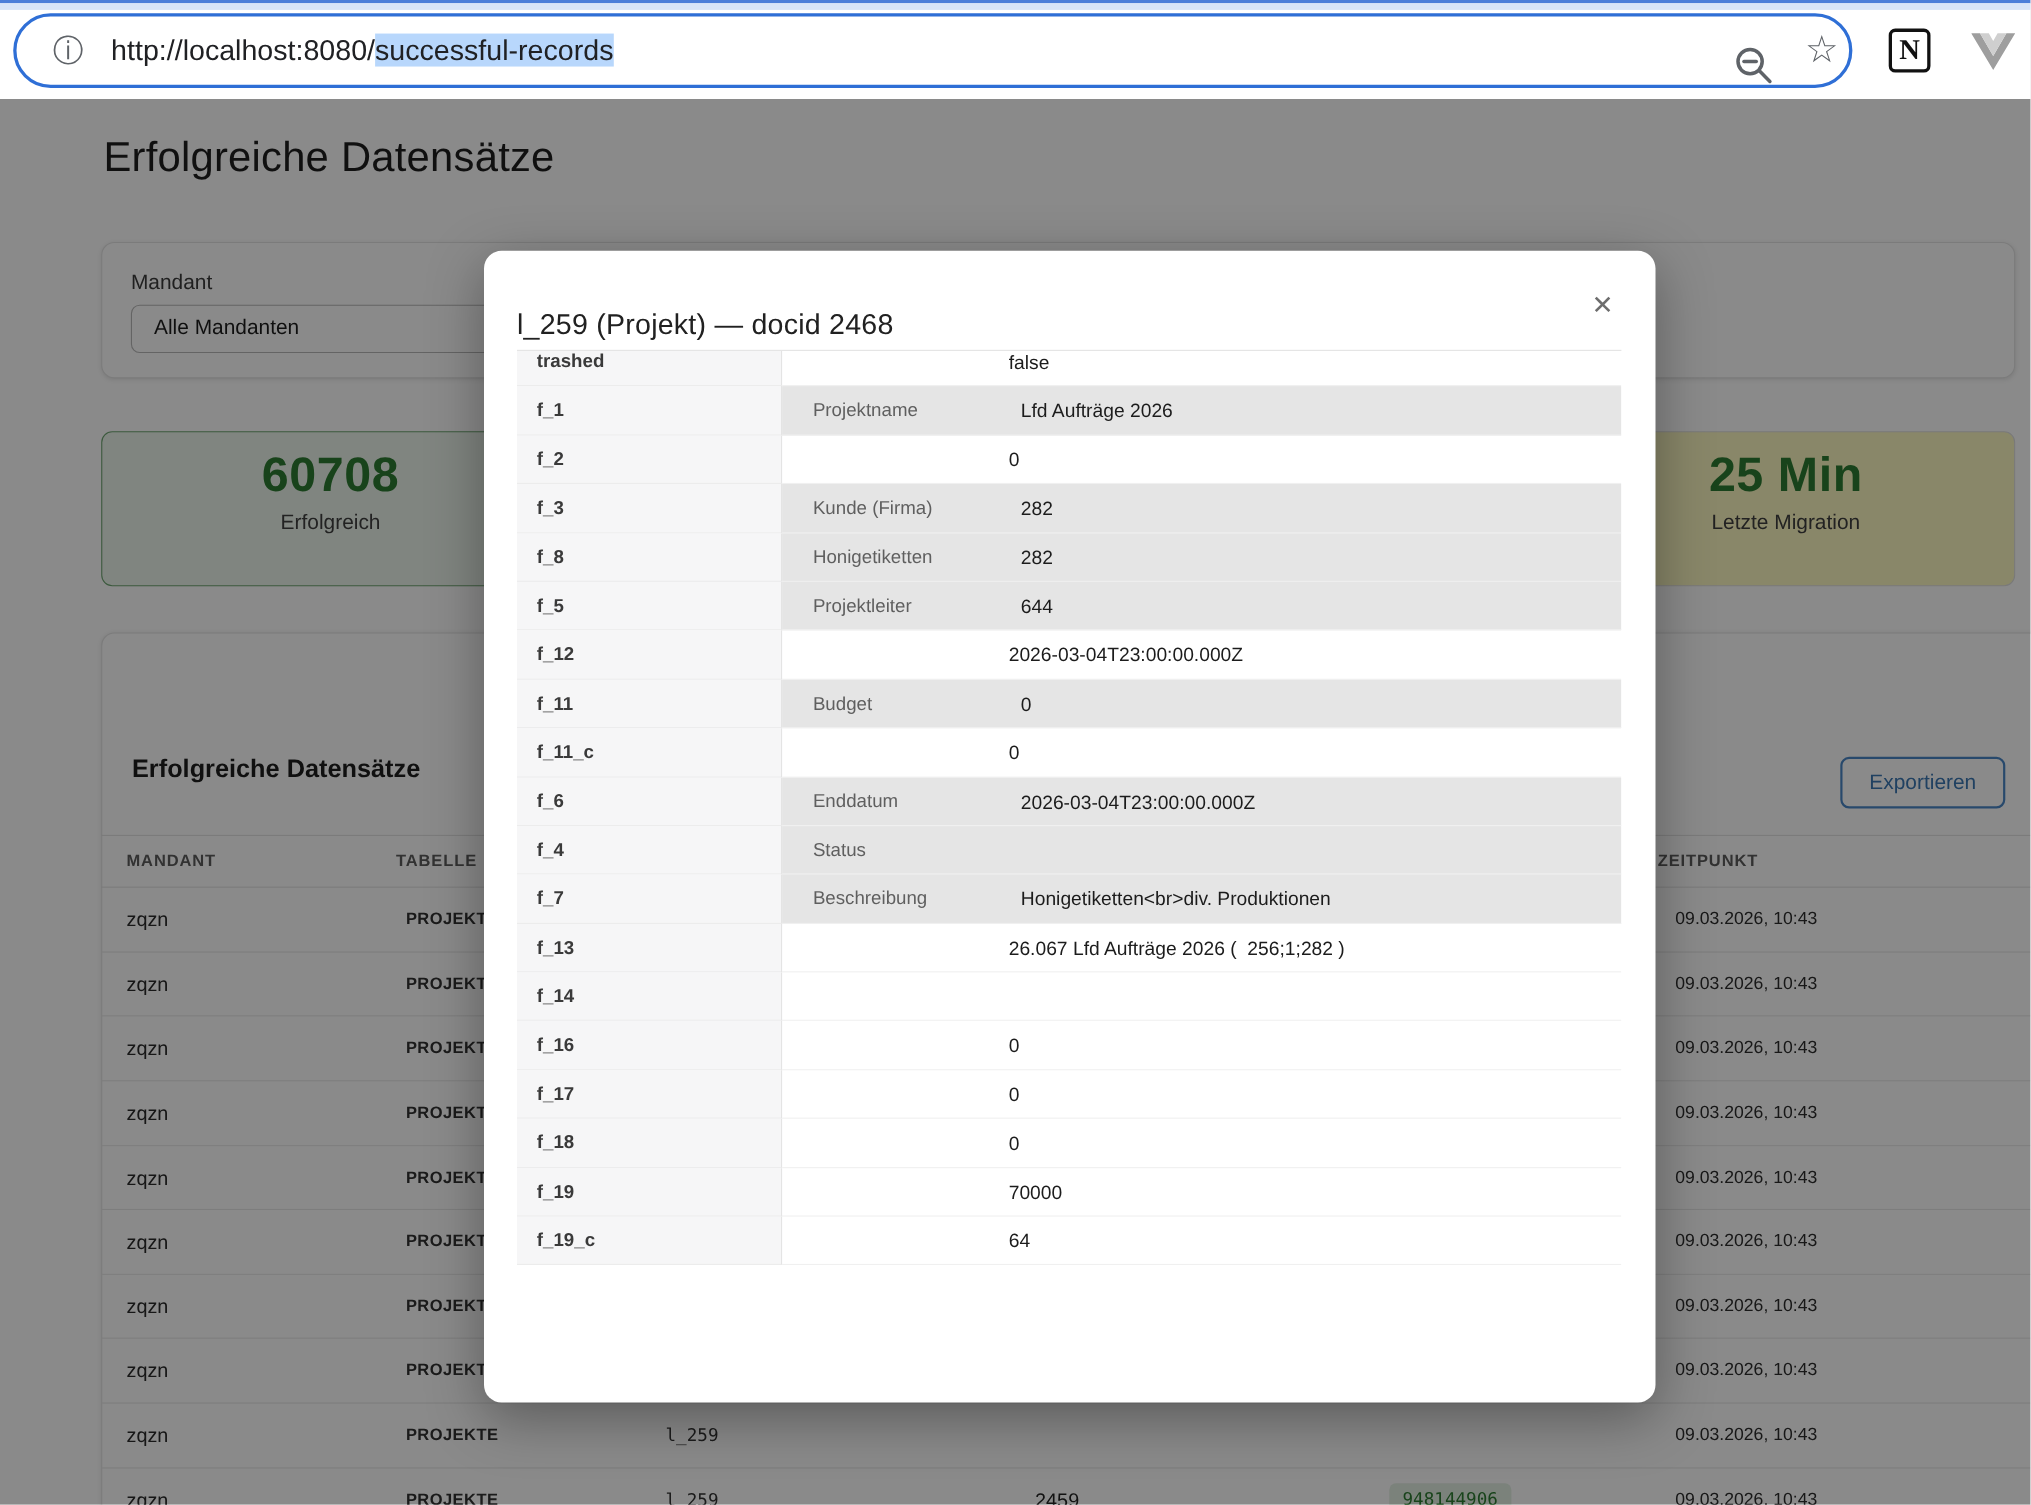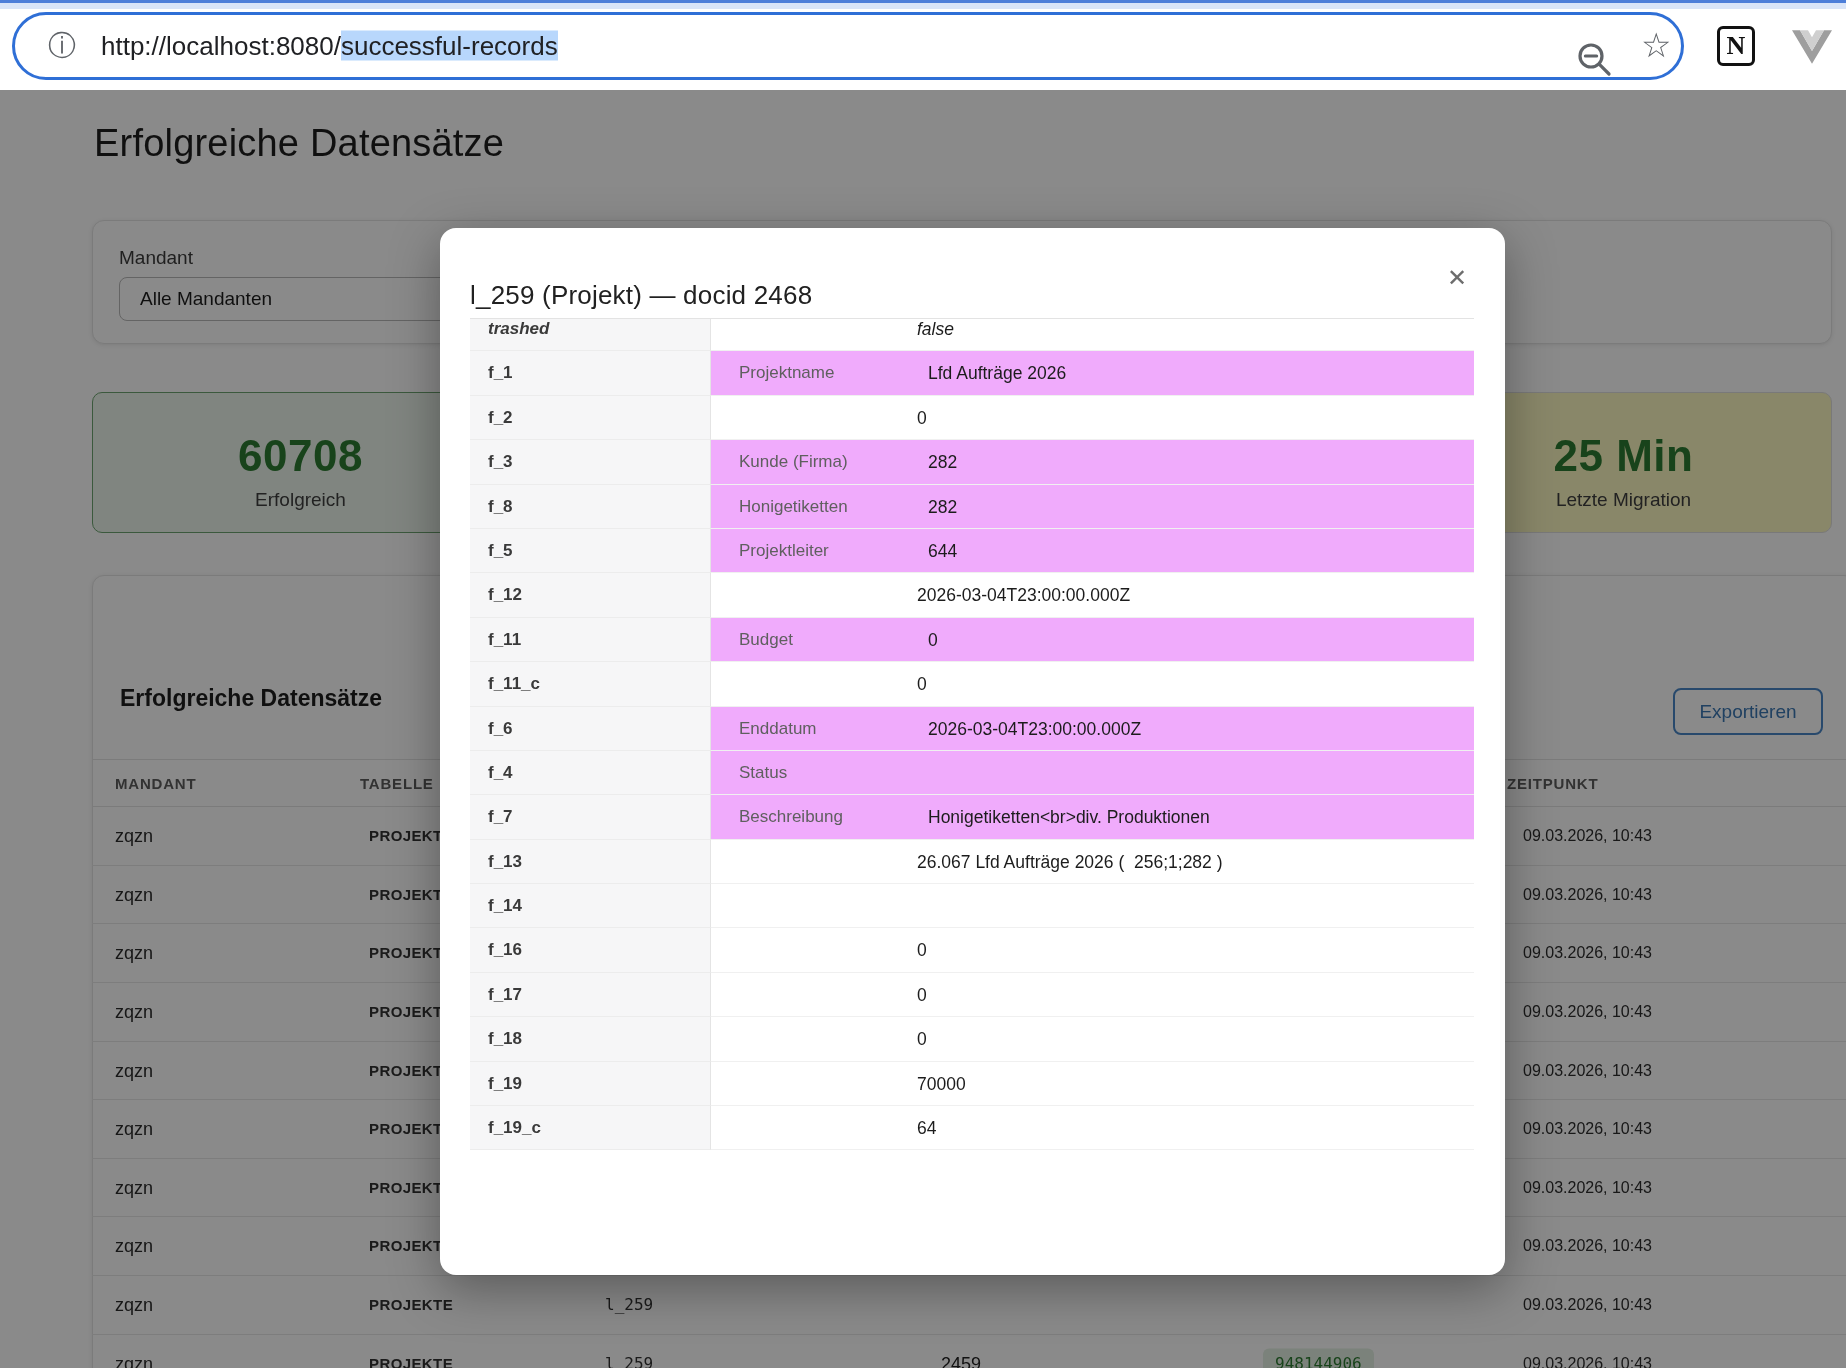--- a/index.html
+++ b/index.html
@@ -30,21 +30,21 @@
   .filter-card { position:absolute; left:92px; top:130px; width:1740px; height:124px; background:#fff;
     border:1px solid #e4e4e4; border-radius:12px; box-shadow:0 1px 4px rgba(0,0,0,.10); }
   .filter-label { position:absolute; left:26px; top:26px; font-size:19px; color:#3c3c3c; }
   .filter-select { position:absolute; left:26px; top:56px; width:420px; height:44px; border:1px solid #b9b9b9;
     border-radius:8px; background:#fff; font-size:19px; color:#1d1d1d; display:flex; align-items:center; padding-left:20px; }
 
   .stats-row { position:absolute; left:92px; top:302px; width:1740px; height:141px; display:grid;
     grid-template-columns:1fr 1fr 1fr 1fr; gap:24px; }
   .stat-card { position:relative; border-radius:10px; background:#fef9c3; border:1px solid #e0e0e0; text-align:center; }
   .stat-card.success { background:#edf6ed; border:1px solid #6ea571; }
-  .stat-value { margin-top:38px; font-size:44px; font-weight:700; color:#2e7d32; letter-spacing:.5px; }
+  .stat-value { margin-top:14px; font-size:44px; font-weight:700; color:#2e7d32; letter-spacing:.5px; }
   .stat-label { margin-top:8px; font-size:19px; color:#3f3f3f; }
 
   .table-card { position:absolute; left:92px; top:485px; width:1764px; height:900px; background:#fff;
     border:1px solid #e4e4e4; border-radius:12px 12px 0 0; box-shadow:0 1px 4px rgba(0,0,0,.10); overflow:hidden; }
   .table-title { position:absolute; left:120px; top:595px; font-size:23px; font-weight:700; color:#1e1e1e; }
   .export-btn { position:absolute; left:1673px; top:598px; width:150px; height:47px; border:2px solid #4a87c7;
     border-radius:8px; background:transparent; color:#3c78b4; font-size:19px; font-family:"Liberation Sans",sans-serif;
     display:flex; align-items:center; justify-content:center; cursor:pointer;text-align:center; }
   .thead { position:absolute; left:92px; top:669px; width:1754px; height:48px; border-top:1px solid #e3e3e3;
     border-bottom:1px solid #e3e3e3; }
@@ -64,27 +64,27 @@
 
   
   .overlay { position:absolute; left:0; top:90px; width:1846px; height:1278px; background:rgba(0,0,0,.46); z-index:10; }
   .modal { position:absolute; left:440px; top:228px; width:1065px; height:1047px; background:#fff;
     border-radius:16px; box-shadow:0 14px 50px rgba(0,0,0,.35); z-index:20; overflow:hidden; }
   .modal-title { position:absolute; left:30px; top:52px; font-size:26px; font-weight:400; color:#212121; letter-spacing:.2px; }
   .modal-close { position:absolute; right:38px; top:38px; font-size:24px; color:#6d6d6d; cursor:pointer; line-height:1; }
   .modal-divider { position:absolute; left:30px; right:31px; top:90px; height:1px; background:#e3e3e3; }
   .mrows { position:absolute; left:30px; right:31px; top:91px; bottom:0; overflow:hidden; }
   .mrow { position:relative; width:100%; height:44.4px; display:flex; }
-  .mrow.partial { margin-top:-12px;font-style:italic; }
+  .mrow.partial { margin-top:-12px; }
   .m-field { width:241px; background:#f6f6f7; border-right:1px solid #e4e4e4; border-bottom:1px solid #ececec;
     font-size:17px; font-weight:600; color:#3a3a3a; line-height:44.4px; padding-left:18px; }
   .m-label { width:189px; border-bottom:1px solid #f0f0f0; font-size:17px; color:#5f5f5f; line-height:44.4px; padding-left:20px; }
   .m-value { flex:1; border-bottom:1px solid #f0f0f0; font-size:17.5px; color:#1c1c1c; line-height:44.4px;
     padding-left:17px; white-space:pre; }
-  .mrow.hl .m-label, .mrow.hl .m-value { background:#f0abfc;padding-left:28px; }
+  .mrow.hl .m-label, .mrow.hl .m-value { background:#e5e5e5;padding-left:28px; }
 </style>
 </head>
 <body>
 
 <div id="canvas">
 
   <div class="chrome">
     <div class="chrome-topline"></div>
     <div class="chrome-band"></div>
     <div class="urlbar">

